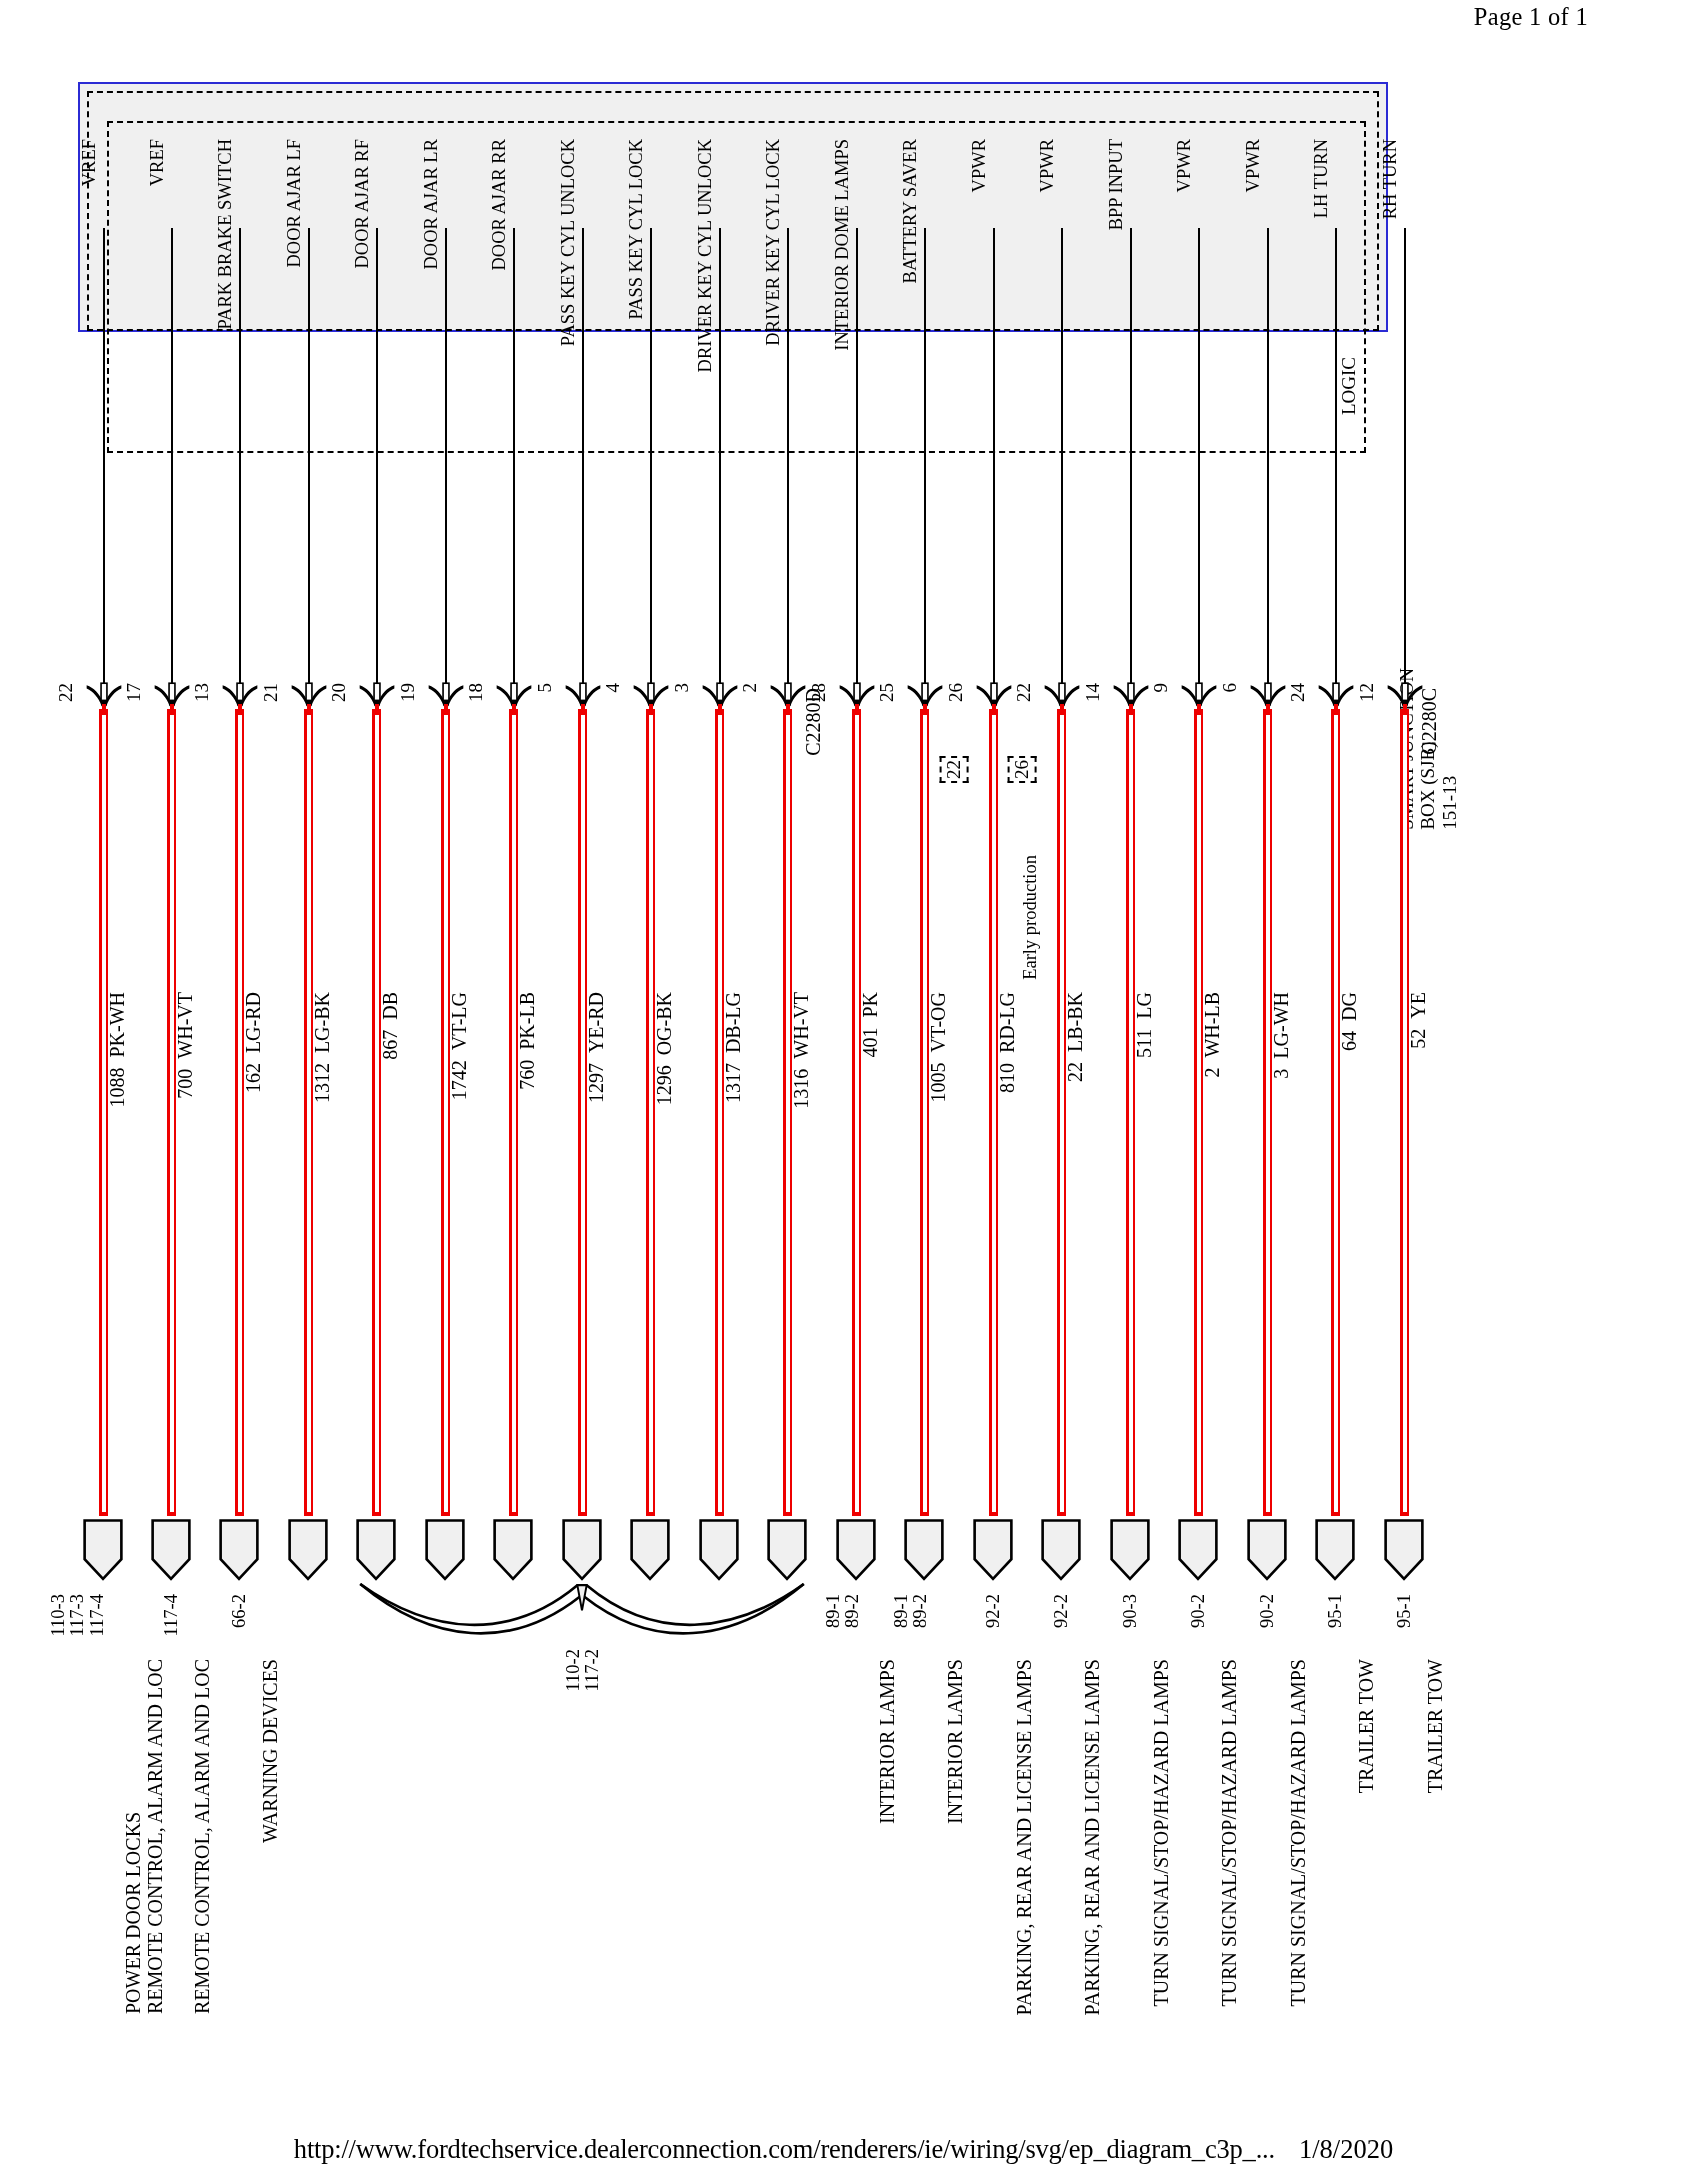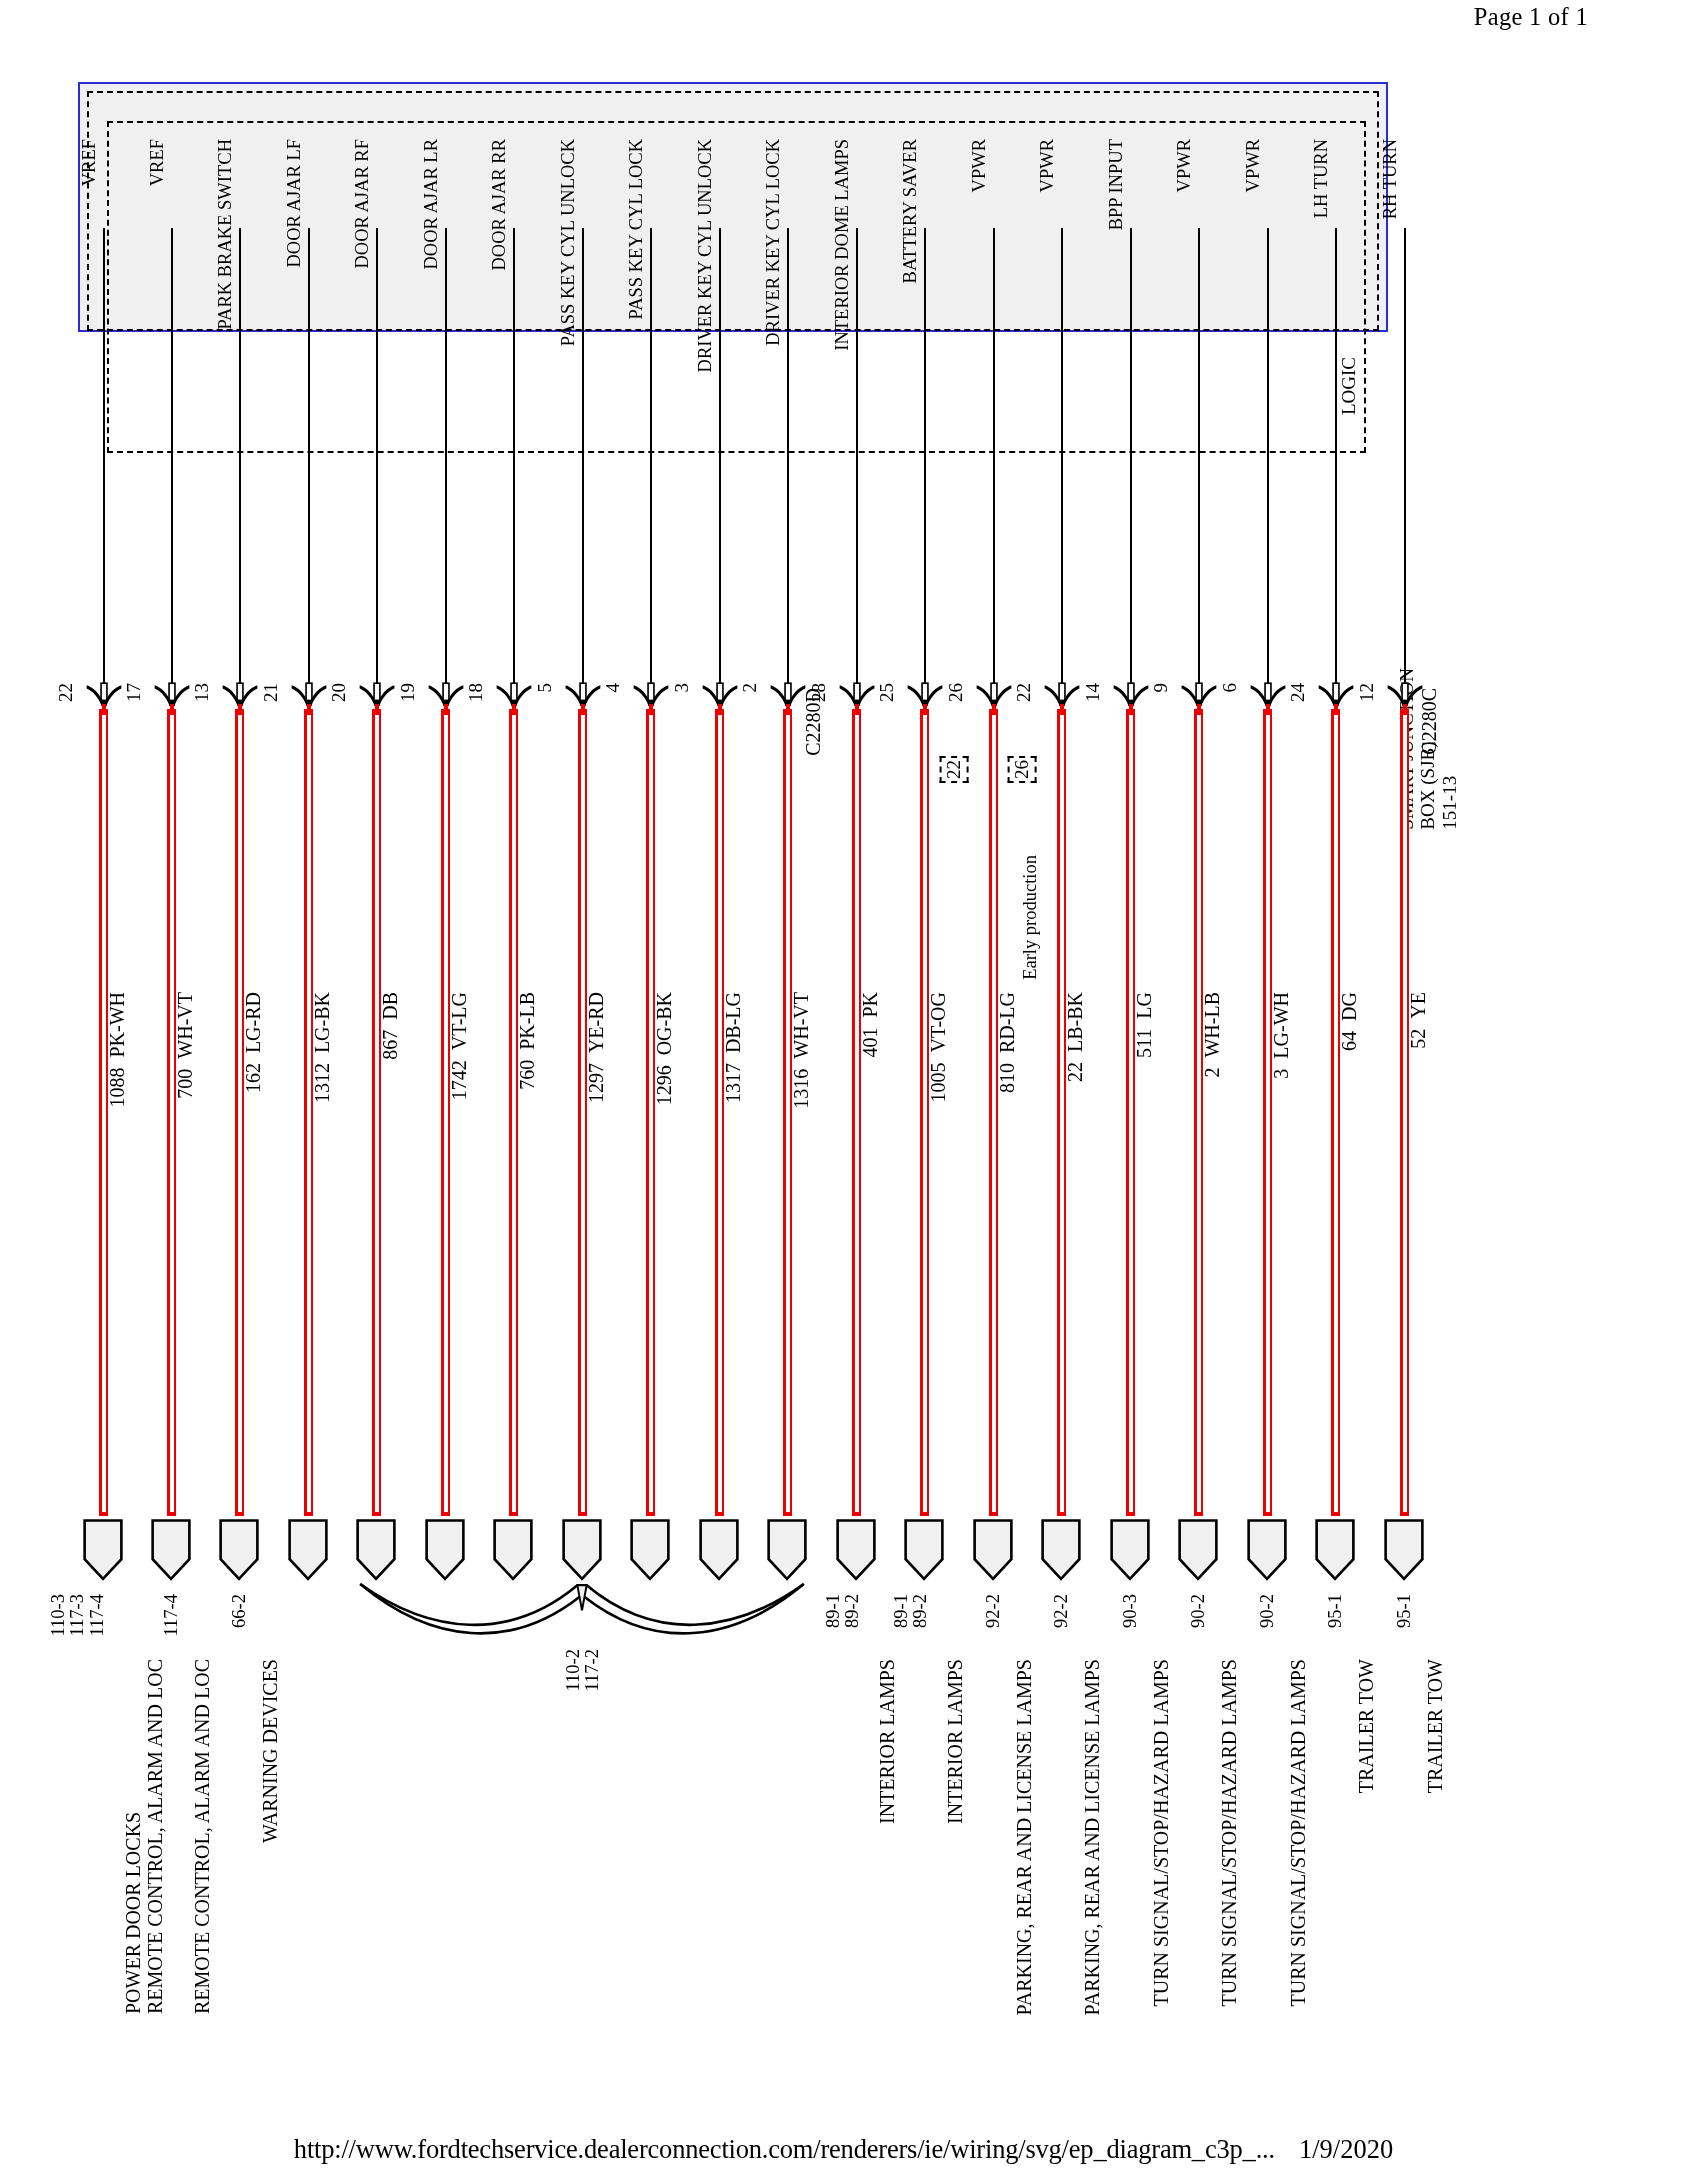--- a/index.html
+++ b/index.html
@@ -434,18 +434,18 @@
   </div>
 
 <svg id="brace-svg" width="450" height="99" viewBox="0 0 680 150">
   <path d="M 4 44 C 110 120, 230 132, 333 46 L 347 46 C 450 132, 570 120, 676 44" fill="none" stroke="#000" stroke-width="4"></path>
   <path d="M 4 44 C 112 134, 232 146, 338 62 L 342 62 C 448 146, 568 134, 676 44" fill="none" stroke="#000" stroke-width="4"></path>
   <path d="M 333 46 L 347 46 L 340 84 Z" fill="#f0f0f0" stroke="#000" stroke-width="3"></path>
 </svg>
 <div id="brace-ref" style="left: 564px; top: 1649px;">110-2<br>117-2</div>
 
 <div class="page-footer">
-  <span class="url">http://www.fordtechservice.dealerconnection.com/renderers/ie/wiring/svg/ep_diagram_c3p_...</span><span class="date">1/9/2020</span>
+  <span class="url">http://www.fordtechservice.dealerconnection.com/renderers/ie/wiring/svg/ep_diagram_c3p_...</span><span class="date">1/8/2020</span>
 </div>
 
 <div class="conn-id" style="left: 802px; top: 688px;">C2280D</div>
 <div class="conn-id" style="left: 1418px; top: 688px;">C2280C</div>
 
 
 </body></html>

